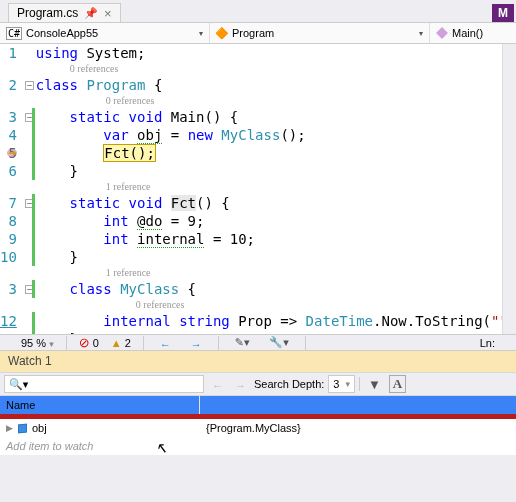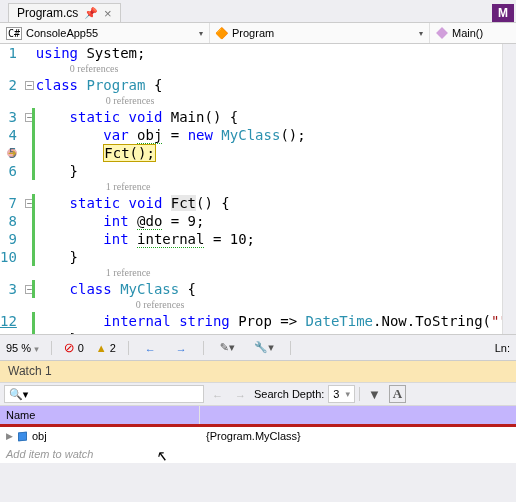--- a/index.html
+++ b/index.html
@@ -30,33 +30,33 @@
   .change-bar { position:absolute; left:-4px; top:0; bottom:0; width:3px; background:#5ac45a;}
   
   .kw { color: #0000ff; }
   .cls { color: #2b91af; }
   .str { color: #a31515;}
   .squig { border-bottom: 1px dotted #1ba01b; }
   .hl-exec { background: #fff7b2; border:1px solid #c0a000; padding: 0px;}
   .hl-sym { background: #e8e8e8; }
   .ref { color: #999; font-size: 10px; font-family: "Segoe UI"; height:14px !important; line-height:14px; }
   
-  .status-row { height: 26px; background: #eeeef2; border-top: 1px solid #ccc; display: flex; align-items: center; padding: 0 6px; gap: 12px; font-size: 11px;}
+  .status-row { height: 16px; background: #eeeef2; border-top: 1px solid #ccc; display: flex; align-items: center; padding: 0 21px; gap: 12px; font-size: 11px;}
   .status-sep { width:1px; height:14px; background:#ccc;}
   .err-dot { color:#d00; font-size:13px; } .warn-tri{ color:#c90;}
   
   .watch-title { height: 22px; background: #fbe7b4; color: #444; padding: 3px 8px; font-size: 12px; border-top:1px solid #ccc;}
   .watch-tools { height: 24px; background: #eeeef2; display: flex; align-items: center; padding: 0 4px; gap: 4px; font-size:11px; border-top:1px solid #d8d8d8; border-bottom:1px solid #d8d8d8;}
   .search-box { flex: 1; display:flex; align-items:center; border:1px solid #ccc; background:#fff; height:18px; padding: 0 4px; max-width: 200px;}
   .search-box input { border:none; outline:none; flex:1; font-size:11px; font-style: italic; color:#777; background:transparent;}
   .tool-btn { padding: 1px 4px; color:#555; }
   .depth-sel { border:1px solid #ccc; background:#fff; padding:0 4px; height:18px; display:flex; align-items:center; gap:6px;}
   
   .grid { background:#fff; }
-  .grid-header { display:flex; background:#c4b5fd; border-bottom:3px solid #b91c1c; font-size:11px;}
+  .grid-header { display:flex; background:#3b82f6; border-bottom:5px solid #b91c1c; font-size:11px;}
   .gh { padding:3px 6px; border-right:1px solid #e4e4e4;}
   .gh.c1{ width: 200px;} .gh.c2{ width:170px;} .gh.c3{ flex:1;}
   .grid-row { display:flex; font-size:11px; height:18px; align-items:center;}
   .gc { padding: 1px 6px;} .gc.c1{ width:200px; display:flex; align-items:center; gap:4px;} .gc.c2{width:170px;} .gc.c3{flex:1;}
   .obj-ico { width:11px; height:11px; display:inline-block; background:#3b8de8; border:1px solid #2b6cb0; position:relative; transform: skewY(-6deg) scale(0.8);}
   .add-watch { color:#999; font-style:italic;}
   .caret { color:#888; font-size:9px;}
   .bp-circ { width:10px; height:10px; border-radius:50%; background:#d00; display:inline-block; border:1px solid #a00; opacity:0.3; margin-left:5px; margin-top:4px;}
   .outline-box{ border:1px solid #aaa; width:9px; height:9px; display:inline-flex; align-items:center; justify-content:center; font-size:9px; line-height:1; color:#666; margin-top:4px;}
   .scroll-right{ position:absolute; right:0; top:0; bottom:0; width:14px; background:#eeeef2; border-left:1px solid #ddd;}

